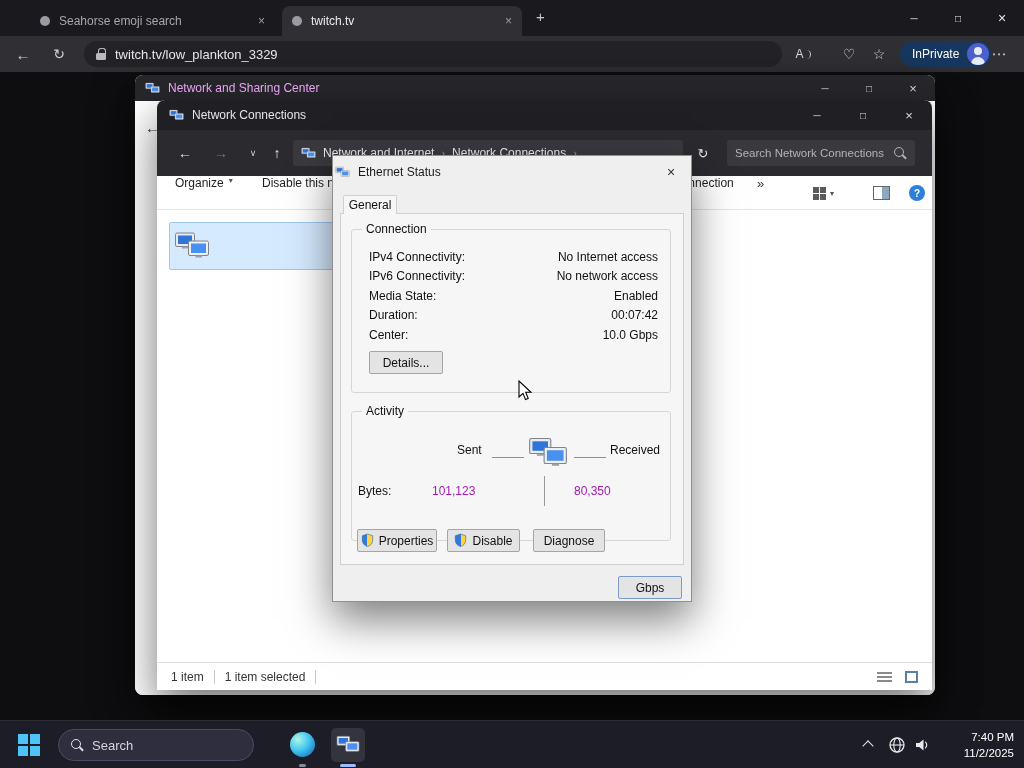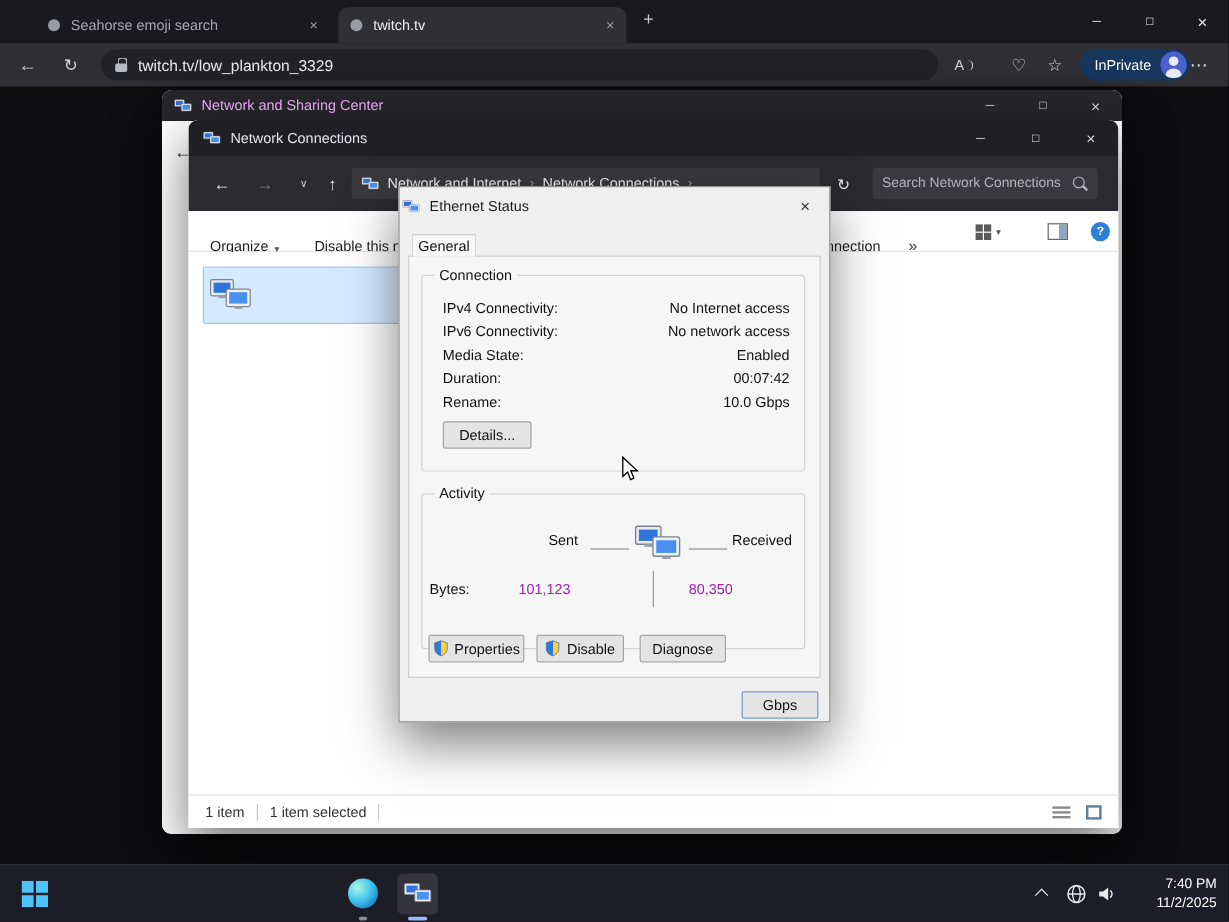--- a/index.html
+++ b/index.html
@@ -85,21 +85,21 @@
   .searchbar input { flex:1; min-width:0; background:transparent; border:0; outline:0; color:#cfcfd6;
                      font-size:11.5px; font-family:inherit; }
   .searchbar input::placeholder { color:#b3b3bc; }
   .mag { width:13px; height:13px; position:relative; display:inline-block; flex:none; color:#b3b3bc; }
   .mag::before { content:""; position:absolute; width:8px; height:8px; border:1.5px solid currentColor;
                  border-radius:50%; left:0; top:0; }
   .mag::after { content:""; position:absolute; width:5px; height:1.5px; background:currentColor;
                 transform:rotate(45deg); left:8px; top:9px; }
   .cmdbar { position:absolute; left:0; top:76px; width:775px; height:34px; background:#fff;
             border-bottom:1px solid #e5e5e5; }
-  .cmd { position:absolute; top:0; height:36px; display:flex; align-items:flex-end; font-size:12px;
+  .cmd { position:absolute; top:0; height:36px; display:flex; align-items:flex-start; font-size:12px;
          color:#1e1e1e; gap:5px; white-space:nowrap; }
   .cmd.c1 { left:18px; } .cmd.c2 { left:105px; } .cmd.c3 { left:448px; }
   .cmd.ovf { left:600px; font-size:13px; color:#333; }
   .caret { font-size:8px; color:#555; font-weight:normal; font-style:normal; }
   .viewctl { position:absolute; left:656px; top:0; height:34px; display:flex; align-items:center; gap:4px; }
   .gridico { width:13px; height:13px; display:inline-block; background:
       linear-gradient(#5a5a5a,#5a5a5a) 0 0/6px 6px no-repeat,
       linear-gradient(#5a5a5a,#5a5a5a) 7px 0/6px 6px no-repeat,
       linear-gradient(#5a5a5a,#5a5a5a) 0 7px/6px 6px no-repeat,
       linear-gradient(#5a5a5a,#5a5a5a) 7px 7px/6px 6px no-repeat; }
@@ -367,21 +367,21 @@
         </div>
       <div class="drow r2">
           <span>Media State:</span>
           <span>Enabled</span>
         </div>
       <div class="drow r3">
           <span>Duration:</span>
           <span>00:07:42</span>
         </div>
       <div class="drow r4">
-          <span>Rename:</span>
+          <span>Center:</span>
           <span>10.0 Gbps</span>
         </div>
       <button class="wbtn details">Details...</button>
     </div>
 
     <div class="grp grp-act">
       <span class="grplabel">Activity</span>
       <span class="sentlbl">Sent</span>
       <i class="actline al1"></i>
       <svg class="actico" viewBox="0 0 36 30">
@@ -432,20 +432,24 @@
 
   <div class="taskbar">
     <span class="startbtn">
       <svg viewBox="0 0 22 22">
         <rect x="0" y="0" width="10" height="10" fill="#4ec3f7"></rect>
         <rect x="12" y="0" width="10" height="10" fill="#4ec3f7"></rect>
         <rect x="0" y="12" width="10" height="10" fill="#4ec3f7"></rect>
         <rect x="12" y="12" width="10" height="10" fill="#4ec3f7"></rect>
       </svg>
     </span>
+    <div class="tsearch">
+      <span class="mag"></span>
+      <input type="text" placeholder="Search" style="">
+    </div>
     <span class="edgeico"></span>
     <i class="ind ind-edge"></i>
     <span class="fileico">
       <svg class="mon" viewBox="0 0 36 30">
         <rect x="1.5" y="2" width="19" height="13.5" rx="1.5" fill="#e8eaee" stroke="#7c848e"></rect>
         <rect x="4" y="4.5" width="14" height="8.5" fill="#2f74d8"></rect>
         <rect x="14.5" y="10" width="20" height="14.5" rx="1.5" fill="#eef0f3" stroke="#7c848e"></rect>
         <rect x="17" y="12.5" width="15" height="9.5" fill="#4a90f0"></rect>
       </svg>
     </span>

